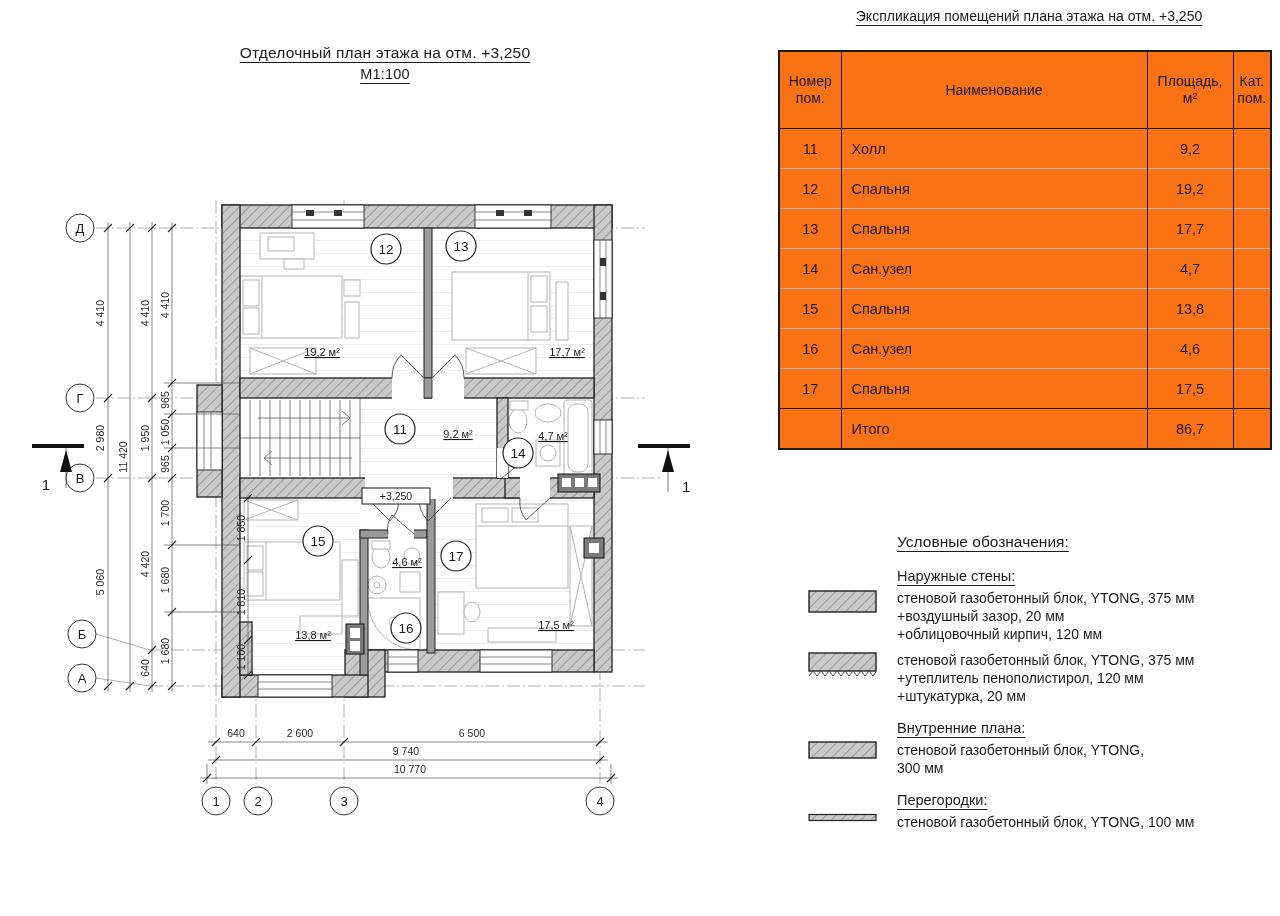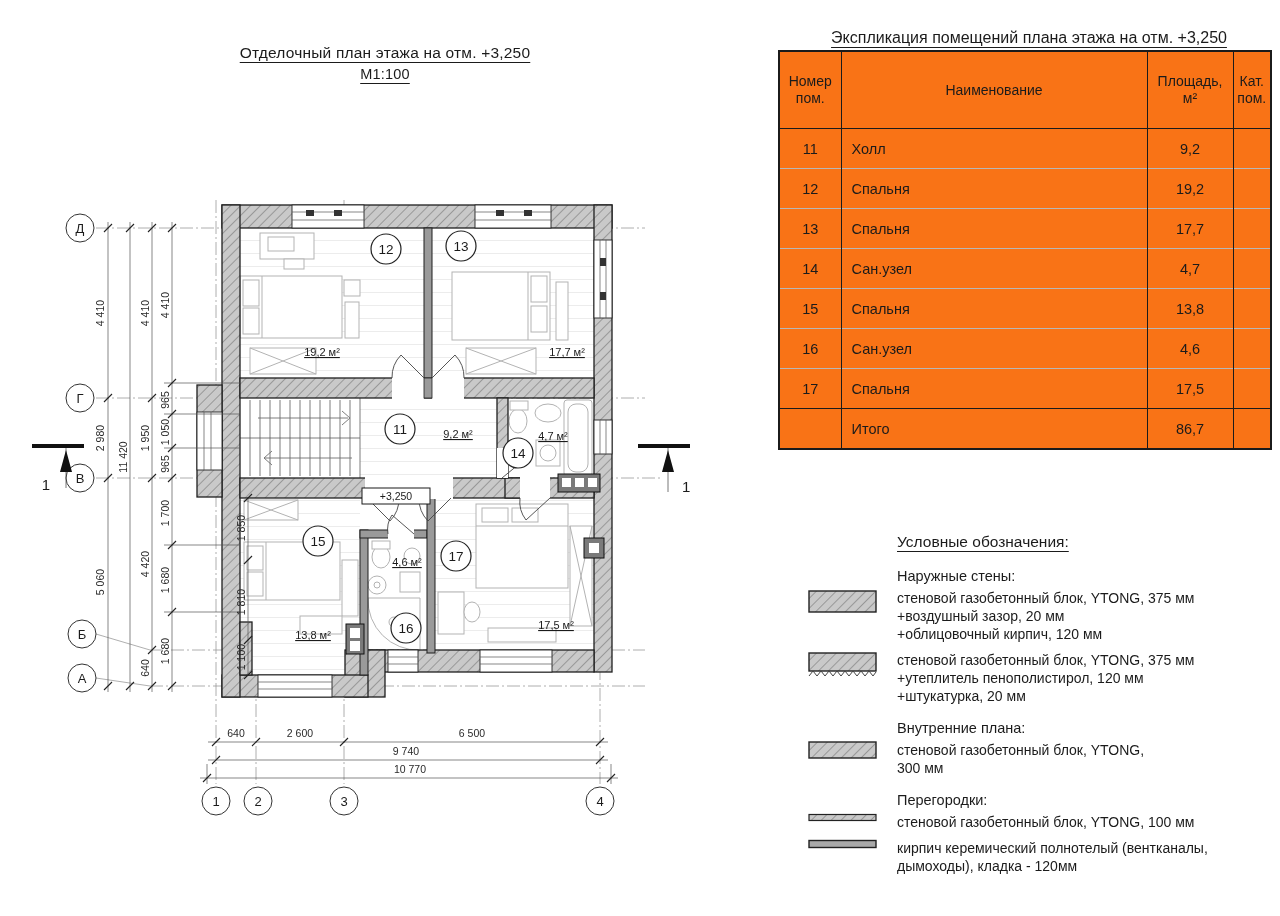--- a/index.html
+++ b/index.html
@@ -5,36 +5,36 @@
   html,body{margin:0;padding:0;background:#ffffff;}
   body{width:1280px;height:916px;position:relative;font-family:"Liberation Sans","DejaVu Sans",sans-serif;color:#1b1b1b;overflow:hidden;}
   .abs{position:absolute;}
 
   
   .plan-title{left:0;top:44px;width:770px;text-align:center;font-size:15.5px;letter-spacing:.2px;}
   .plan-title .t1{text-decoration:underline;text-underline-offset:4px;}
   .plan-title .t2{text-decoration:underline;text-underline-offset:4px;margin-top:4px;font-size:14.5px;}
 
   
-  .tbl-title{left:788px;top:8px;width:482px;text-align:center;font-size:16px;text-decoration:underline;text-underline-offset:4px;white-space:nowrap;margin-top:21px;}
+  .tbl-title{left:788px;top:8px;width:482px;text-align:center;font-size:14px;text-decoration:underline;text-underline-offset:4px;white-space:nowrap;}
   table.expl{position:absolute;left:778px;top:50px;border-collapse:collapse;table-layout:fixed;width:492px;background:#f97316;}
   table.expl col.c1{width:62px;} table.expl col.c2{width:306px;}
   table.expl col.c3{width:86px;} table.expl col.c4{width:38px;}
   table.expl{border:2px solid #1b1b1b;}
   table.expl th{border:1.6px solid #1b1b1b;font-weight:normal;font-size:14px;line-height:17px;padding:2px;vertical-align:middle;}
   table.expl td{border-left:1.6px solid #1b1b1b;border-right:1.6px solid #1b1b1b;border-top:1px solid #b7b7b7;font-size:14.5px;padding:4px 10px;height:31px;vertical-align:middle;}
   table.expl thead th{height:72px;}
   table.expl td.num,table.expl td.area{text-align:center;padding:0 2px;}
   table.expl tr.total td{border-top:1.8px solid #1b1b1b;margin-top:9px;}
   table.expl tbody tr:first-child td{border-top:1.6px solid #1b1b1b;}
 
   
   .legend{left:808px;top:533px;width:462px;font-size:14px;line-height:18px;}
   .legend .lg-title{margin-left:89px;font-size:15.5px;text-decoration:underline;text-underline-offset:4px;margin-bottom:16px;}
-  .legend .lg-head{margin-left:89px;font-size:14.5px;text-underline-offset:4px;margin-bottom:4px;margin-top:14px;}
+  .legend .lg-head{margin-left:89px;font-size:14.5px;text-decoration:underline;text-underline-offset:4px;margin-bottom:4px;margin-top:14px;}
   .legend .lg-item{display:flex;margin-bottom:8px;}
   .legend .lg-sw{width:70px;flex:0 0 70px;margin-right:19px;display:flex;justify-content:flex-start;}
   .legend .lg-tx{flex:1;}
 
   svg text{font-family:"Liberation Sans","DejaVu Sans",sans-serif;}
   .dim{font-size:10.5px;fill:#2a2a2a;}
   .gridlbl{font-size:13px;fill:#1b1b1b;}
   .roomnum{font-size:13.5px;fill:#1b1b1b;}
   .arealbl{font-size:11px;fill:#1b1b1b;text-decoration:underline;}
   .elev{font-size:10.5px;fill:#1b1b1b;}
@@ -541,24 +541,13 @@
   <div class="lg-item">
     <div class="lg-sw">
       <svg width="70" height="10">
           <rect x="1" y="1.5" width="67" height="6" fill="url(#hatchW)" stroke="#222" stroke-width="1.2"></rect>
         </svg>
     </div>
     <div class="lg-tx">
       <div>стеновой газобетонный блок, YTONG, 100 мм</div>
     </div>
   </div>
-  <div class="lg-item">
-    <div class="lg-sw">
-      <svg width="70" height="11">
-          <rect x="1" y="1.5" width="67" height="7" fill="#a9a9a9" stroke="#222" stroke-width="1.4"></rect>
-        </svg>
-    </div>
-    <div class="lg-tx">
-      <div>кирпич керемический полнотелый (вентканалы,</div>
-      <div>дымоходы), кладка - 120мм</div>
-    </div>
-  </div>
 </div>
 
 </body></html>

